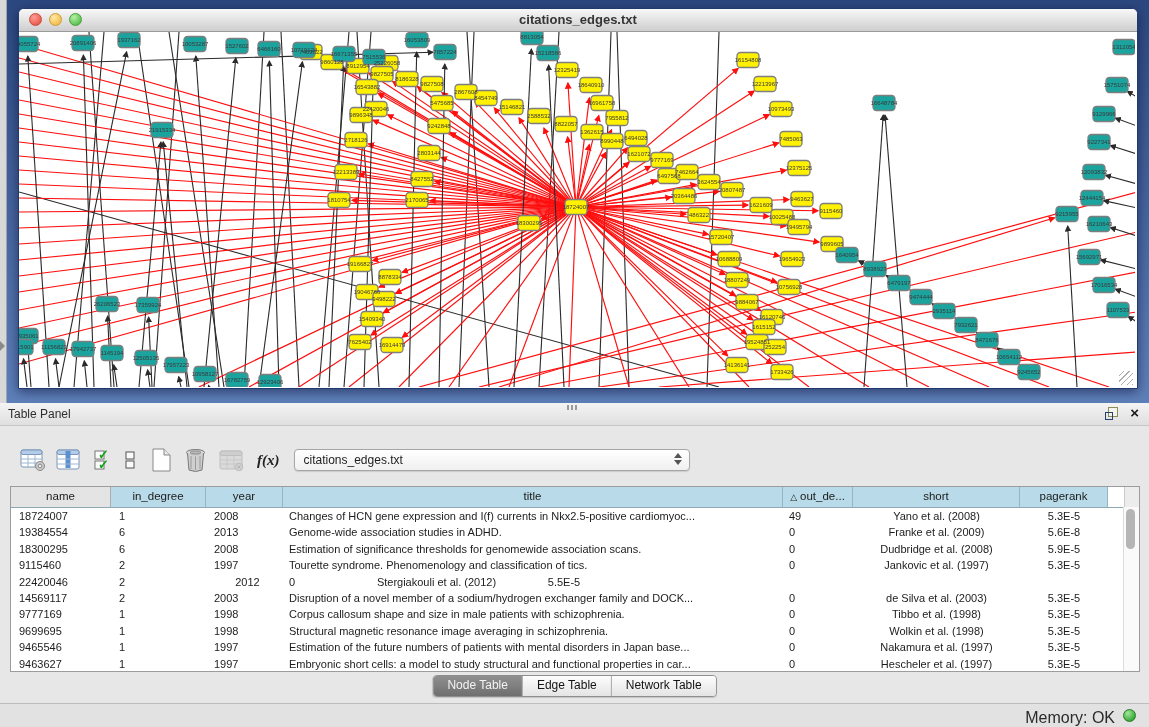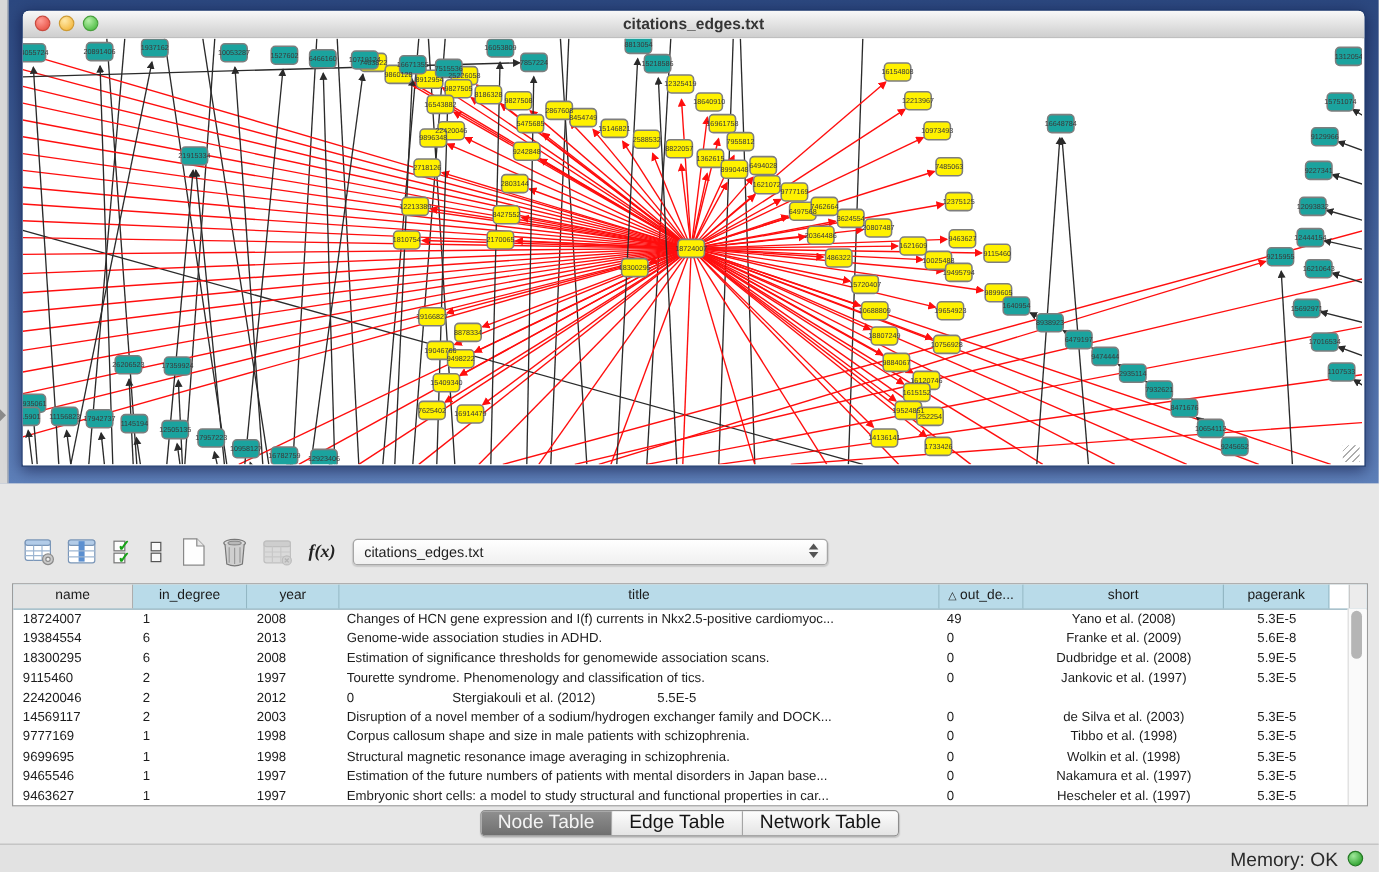--- a/index.html
+++ b/index.html
@@ -64,21 +64,21 @@
   .tbody{position:relative;}
   .tr{display:flex;height:16.4px;line-height:16.4px;font-size:11px;color:#1C1C1C;}
   .td{box-sizing:border-box;overflow:hidden;white-space:nowrap;padding:0 2px 0 6px;}
   .td.c0{padding-left:8px}.td.c1{padding-left:8px}.td.c2{padding-left:8px}
   .td.center{text-align:center;padding-left:2px;}
   .vscroll{position:absolute;right:0;top:20px;bottom:0;width:15px;background:#FAFAFA;border-left:1px solid #DCDCDC;}
   .vthumb{position:absolute;left:2px;top:2px;width:9px;height:40px;border-radius:5px;background:#B5B5B5;}
   
   .tabs{position:absolute;left:50%;top:272px;transform:translateX(-50%);display:flex;height:20px;
     border:1px solid #8E8E8E;border-radius:4px;overflow:hidden;box-shadow:0 1px 1px rgba(0,0,0,.15);}
-  .tab{height:20px;line-height:19px;font-size:16px;padding:0 14px;
+  .tab{height:20px;line-height:19px;font-size:12px;padding:0 14px;
     background:linear-gradient(#FDFDFD,#E4E4E4);color:#141414;border-right:1px solid #A5A5A5;}
   .tab:last-child{border-right:none;}
   .tab.active{background:linear-gradient(#8F8F8F,#6F6F6F);color:#F4F4F4;}
   
   #statusbar{position:absolute;left:0;top:703px;width:1149px;height:24px;background:#E2E2E2;
     border-top:1px solid #BDBDBD;}
   .mem{position:absolute;right:34px;top:5px;font-size:16px;color:#2B2B2B;}
   .memdot{position:absolute;right:13px;top:5px;width:13px;height:13px;border-radius:50%;
     background:radial-gradient(circle at 35% 30%,#9FE89A,#37A837 75%);border:1px solid #257A25;box-sizing:border-box;}
 </style>
@@ -526,20 +526,31 @@
             <text x="990" y="327" font-size="6" fill="#3A3A3A" text-anchor="middle" font-family="Liberation Sans, sans-serif">10654112</text>
             <text x="1010" y="342" font-size="6" fill="#3A3A3A" text-anchor="middle" font-family="Liberation Sans, sans-serif">9245652</text>
           </g>
         </svg>
       <div class="grip"></div>
     </div>
   </div>
 </div>
 
 <div id="table-panel">
+  <div class="panel-titlebar">
+    <div class="grip-dots"></div>
+    <div class="panel-title">Table Panel</div>
+    <div class="panel-buttons">
+      <span class="float-icon">
+          <span class="sq1"></span>
+          <span class="sq2"></span>
+        </span>
+      <span class="close-x">×</span>
+    </div>
+  </div>
 
   <div class="toolbar">
     <span class="tbicon" style="margin-left:20px">
       <svg width="27" height="24" viewBox="0 0 27 24">
           <rect x="1" y="2" width="21" height="17" rx="2" fill="#fff" stroke="#7A96B8"></rect>
           <rect x="1" y="2" width="21" height="4.5" rx="2" fill="#B3CCE8" stroke="#7A96B8"></rect>
           <path d="M1 11h21M1 15h21M8 6.5v12.5M15 6.5v12.5" stroke="#9DB6D2" stroke-width="1"></path>
           <circle cx="20" cy="18" r="4.5" fill="#C9C9C9" stroke="#8A8A8A"></circle>
           <circle cx="20" cy="18" r="1.8" fill="#EFEFEF" stroke="#8A8A8A"></circle>
         </svg>
@@ -644,21 +655,21 @@
           <div class="td c1" style="width: 95px;">2</div>
           <div class="td c2" style="width: 77px;">1997</div>
           <div class="td c3" style="width: 500px;">Tourette syndrome. Phenomenology and classification of tics.</div>
           <div class="td c4" style="width: 70px;">0</div>
           <div class="td c5 center" style="width: 167px;">Jankovic et al. (1997)</div>
           <div class="td c6 center" style="width: 88px;">5.3E-5</div>
         </div>
         <div class="tr">
           <div class="td c0" style="width: 100px;">22420046</div>
           <div class="td c1" style="width: 95px;">2</div>
-          <div class="td c2" style="width: 77px;">2012</div>
+          <div class="td c2" style="width: 77px; text-align: center;">2012</div>
           <div class="td c4" style="width: 70px;">0</div>
           <div class="td c5 center" style="width: 167px;">Stergiakouli et al. (2012)</div>
           <div class="td c6 center" style="width: 88px;">5.5E-5</div>
         </div>
         <div class="tr">
           <div class="td c0" style="width: 100px;">14569117</div>
           <div class="td c1" style="width: 95px;">2</div>
           <div class="td c2" style="width: 77px;">2003</div>
           <div class="td c3" style="width: 500px;">Disruption of a novel member of a sodium/hydrogen exchanger family and DOCK...</div>
           <div class="td c4" style="width: 70px;">0</div>

